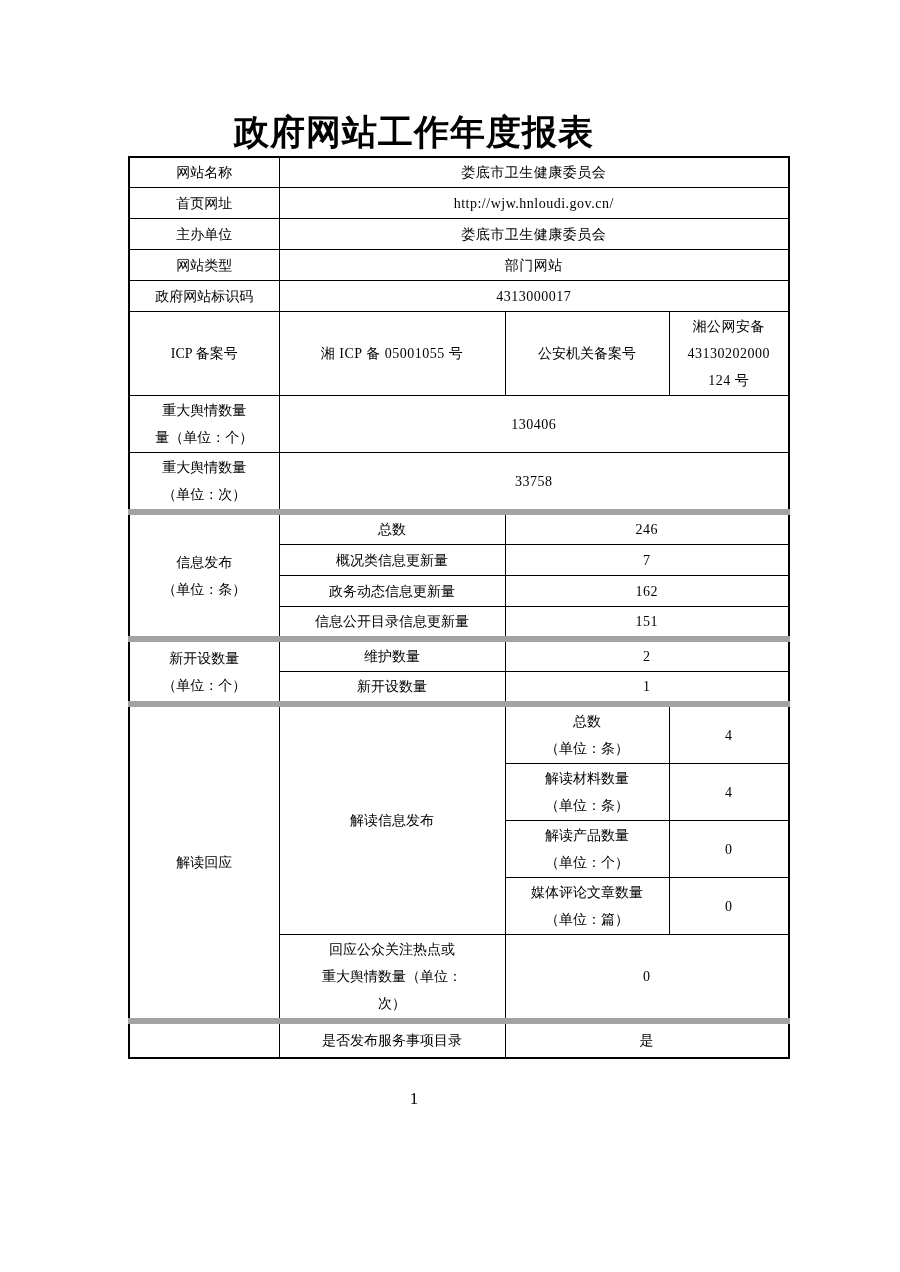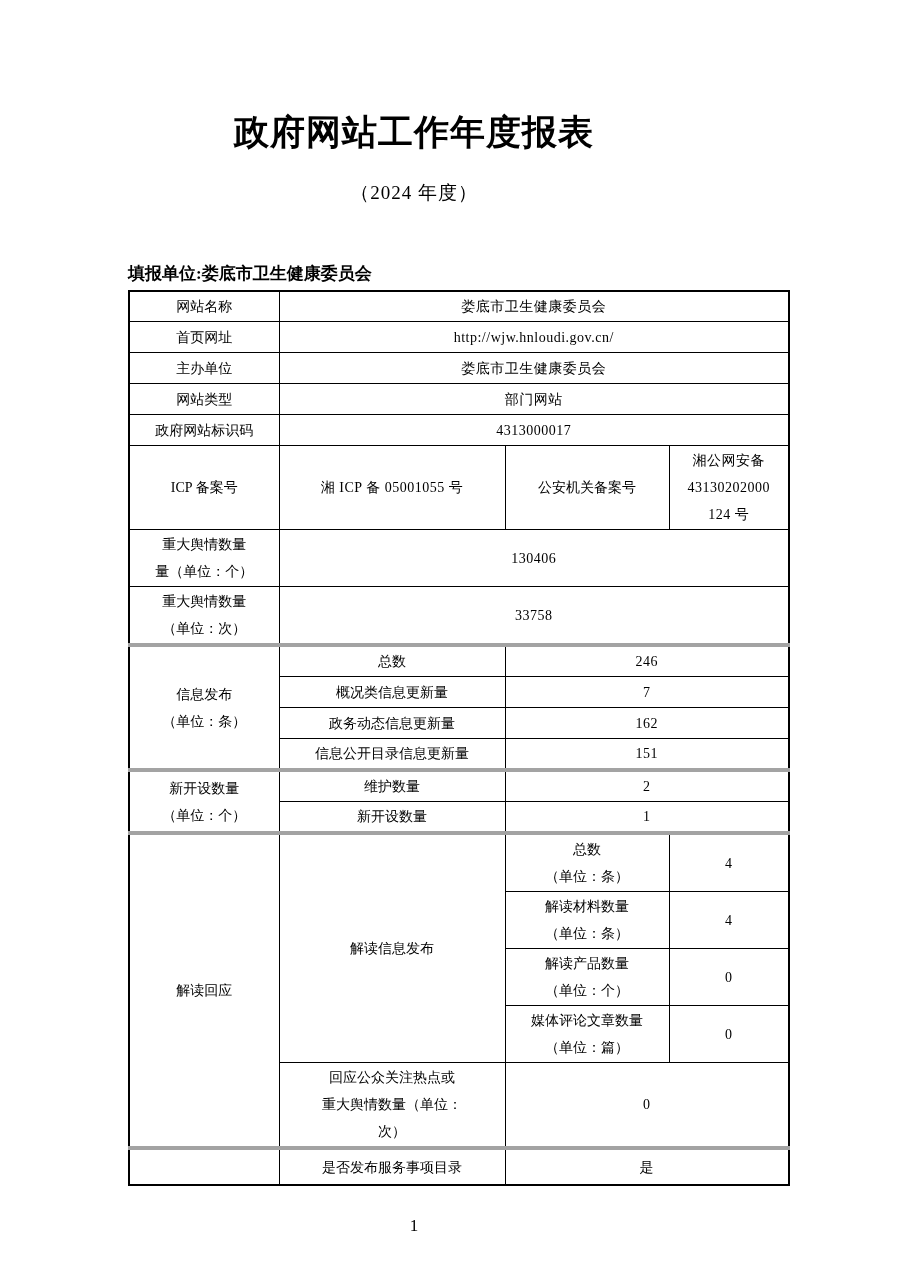--- a/index.html
+++ b/index.html
@@ -54,21 +54,21 @@
     text-align: center;
     vertical-align: middle;
     font-size: 14px;
     line-height: 27px;
     padding: 1px 4px;
     overflow: hidden;
   }
   table.report td span {
     white-space: pre-line;
   }
-  tr.section-top td { border-top: 4px solid #a3a3a3; }
+  tr.section-top td { border-top: 6px solid #a3a3a3; }
   tr.h-basic  { height: 31px; }
   tr.h-icp    { height: 84px; }
   tr.h-visit  { height: 56px; }
   tr.h-sub    { height: 31px; }
   tr.h-interp { height: 52px; }
   tr.h-hot    { height: 82px; }
   tr.h-last   { height: 37px; }
   .val { letter-spacing: 0.5px; }
   .page-number {
     margin-top: 30px;
@@ -76,23 +76,21 @@
     font-size: 17px;
   }
 </style>
 </head>
 <body>
 
 <div class="page">
 
   <h1 class="doc-title">政府网站工作年度报表</h1>
 
-  <div class="doc-subtitle">（2024 年度）</div>
-
-  <div class="reporting-unit">填报单位:娄底市卫生健康委员会</div>
+
 
   <table class="report">
     <colgroup>
       <col style="width:150px">
       <col style="width:226px">
       <col style="width:164px">
       <col style="width:120px">
     </colgroup>
     <tbody>
 

